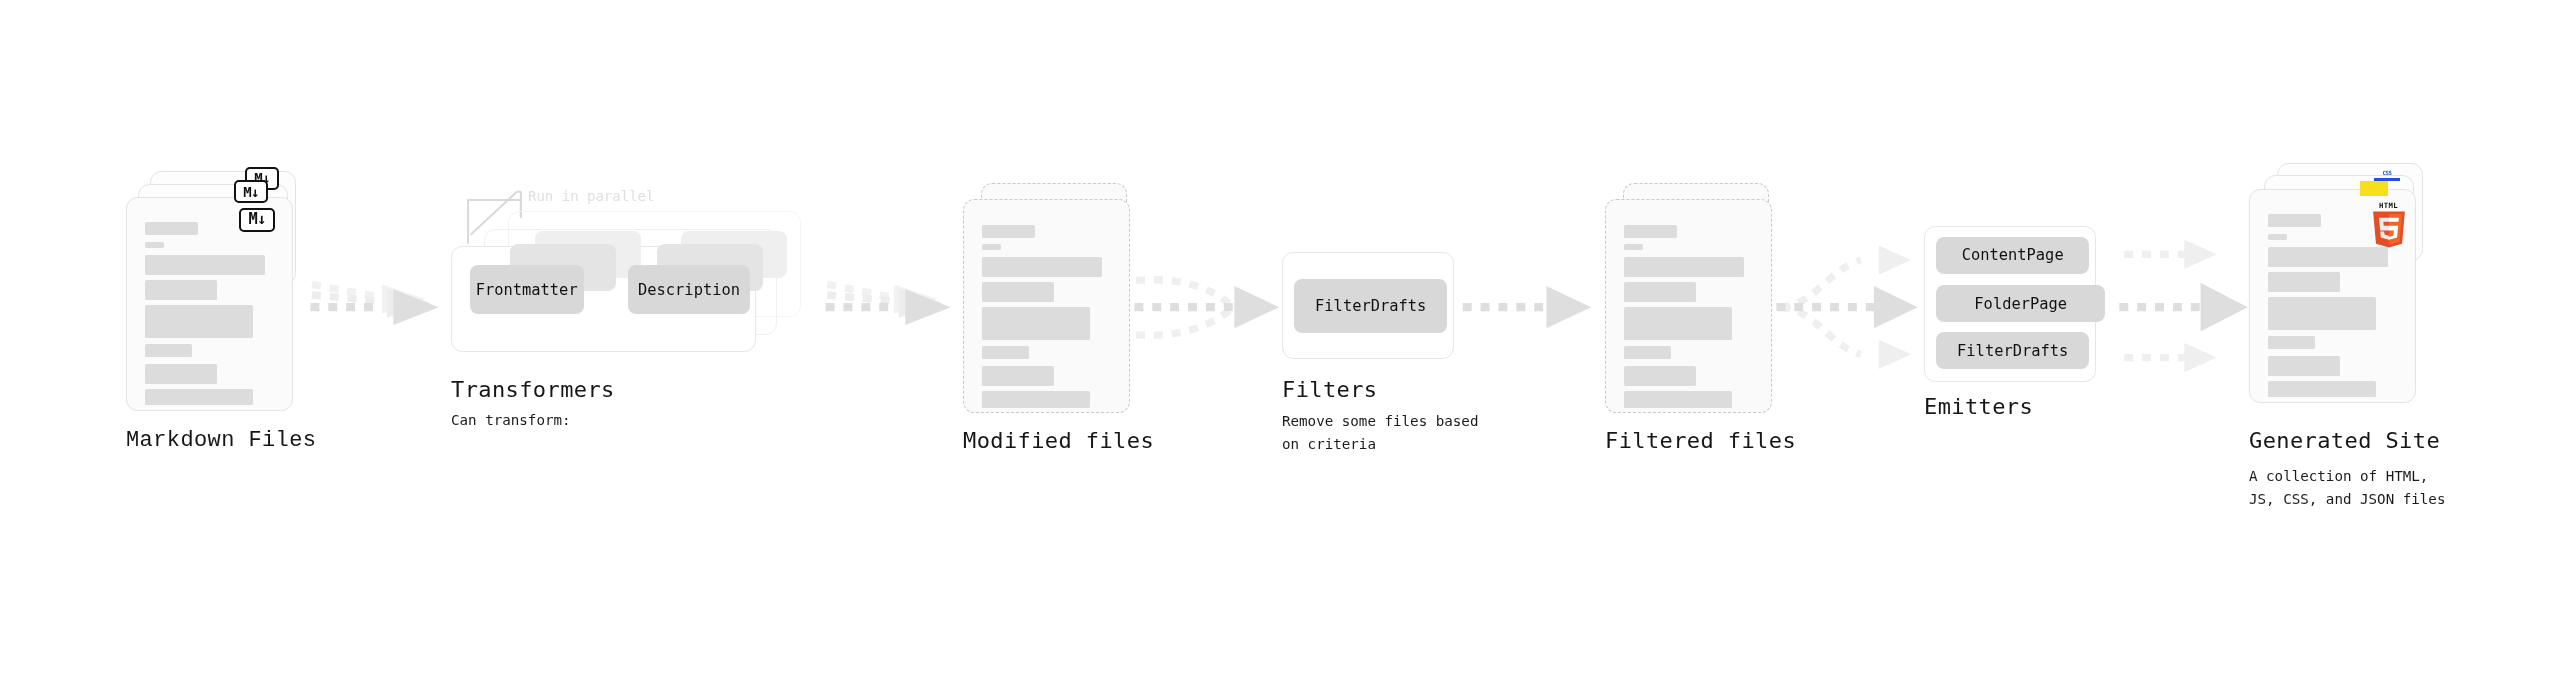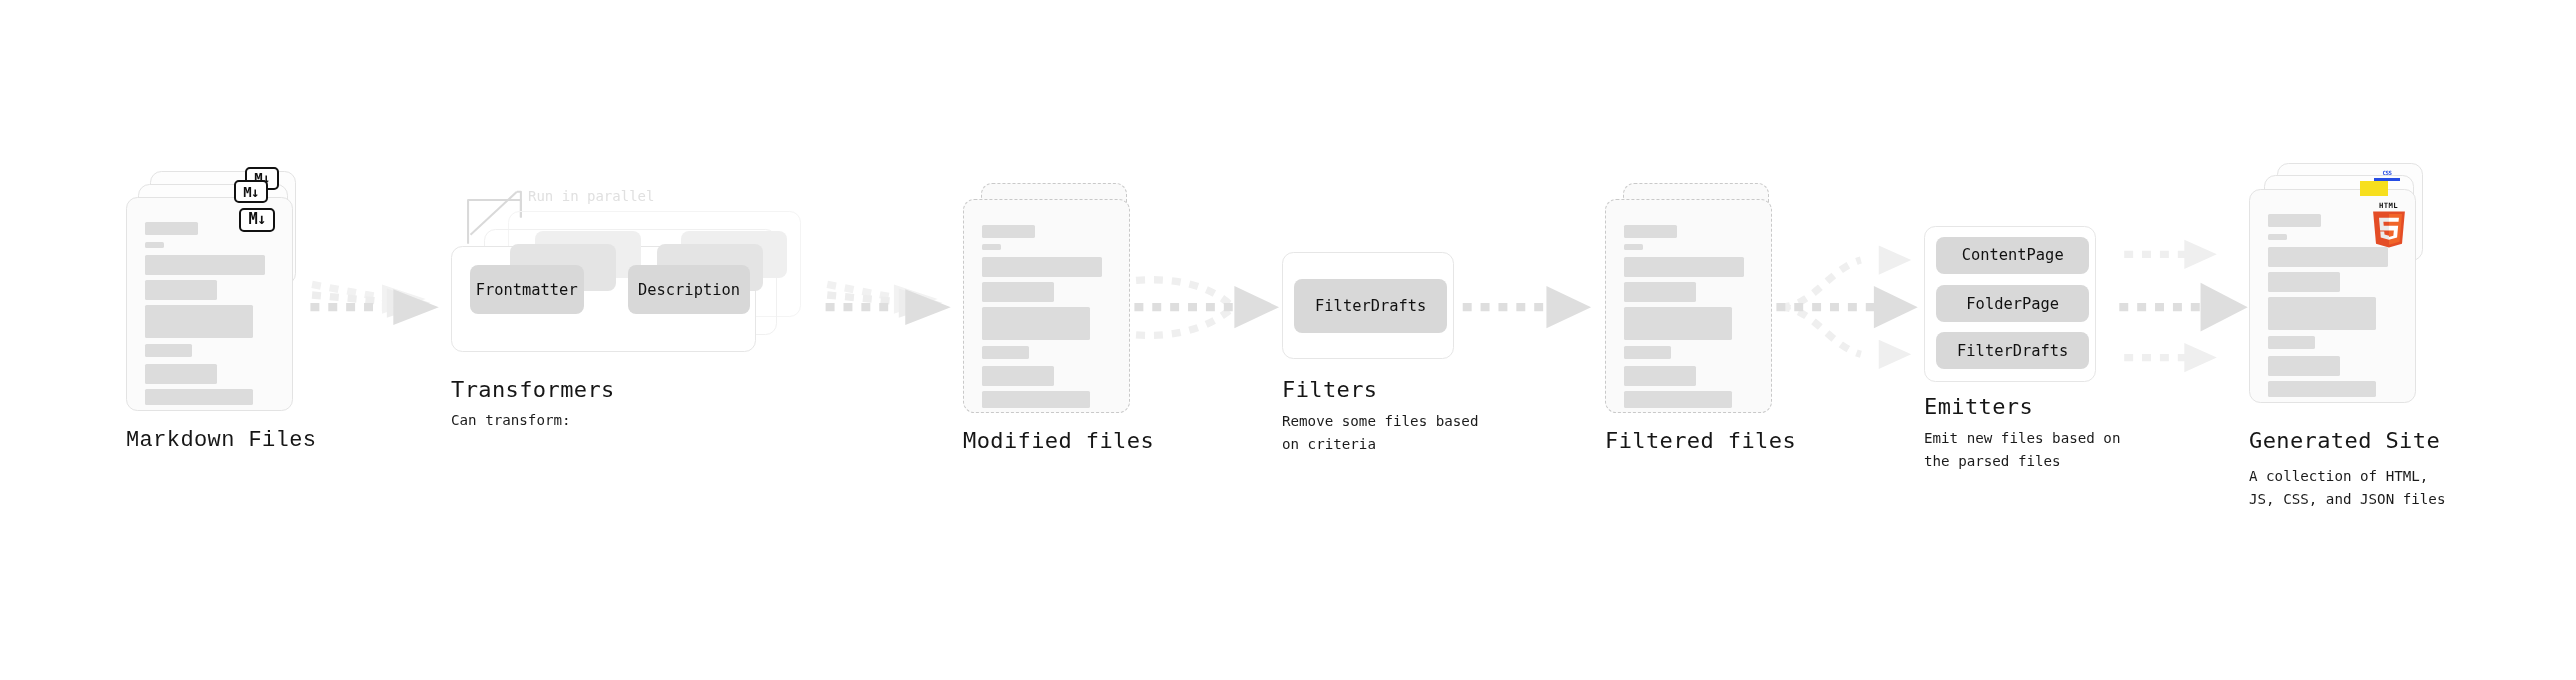--- a/index.html
+++ b/index.html
@@ -277,26 +277,24 @@
       <div class="skel" style="left:18px; top:146px; width:47px; height:13px;"></div>
       <div class="skel" style="left:18px; top:166px; width:72px; height:19.5px;"></div>
       <div class="skel" style="left:18px; top:191px; width:108px; height:16.3px;"></div>
     </div>
   </div>
   <div class="title" style="left:1605px; top:428px;">Filtered files</div>
 
   <div style="position:absolute; left:1924px; top:226px;">
     <div class="group-box" style="left:0px; top:0px; width:172px; height:156px;"></div>
     <div class="chip" style="left:12.2px; top:10.6px; width:153px; height:37px;">ContentPage</div>
-    <div class="chip" style="left:12.2px; top:59px; width:153px; height:37px;">FolderPage</div>
+    <div class="chip" style="left:12.2px; top:59px; width:169px; height:37px;">FolderPage</div>
     <div class="chip" style="left:12.2px; top:106px; width:153px; height:37px;">FilterDrafts</div>
   </div>
   <div class="title" style="left:1924px; top:394px;">Emitters</div>
-  <div class="subtitle" style="left:1924px; top:427px;">Emit new files based on
-the parsed files</div>
 
   <div class="doc-stack" style="left:2249px; top:163px;">
     <div class="doc-card back2" style="left:28px; top:0px; width:146px; height:98px;"></div>
     <div class="doc-card back1" style="left:14.6px; top:12.2px; width:150px; height:98px;"></div>
     <div class="doc-card" style="left:0px; top:26px; width:167px; height:214px;">
       <div class="skel" style="left:18px; top:24.4px; width:53px; height:13px;"></div>
       <div class="skel" style="left:18px; top:44px; width:18.7px; height:5.7px;"></div>
       <div class="skel" style="left:18px; top:57px; width:120px; height:19.5px;"></div>
       <div class="skel" style="left:18px; top:82px; width:72px; height:19.5px;"></div>
       <div class="skel" style="left:18px; top:107px; width:108px; height:32.5px;"></div>

